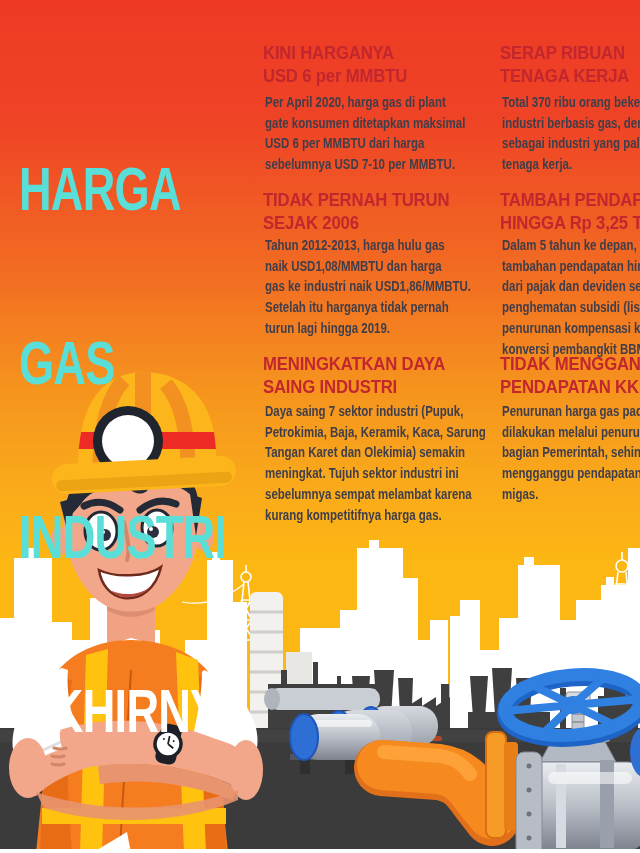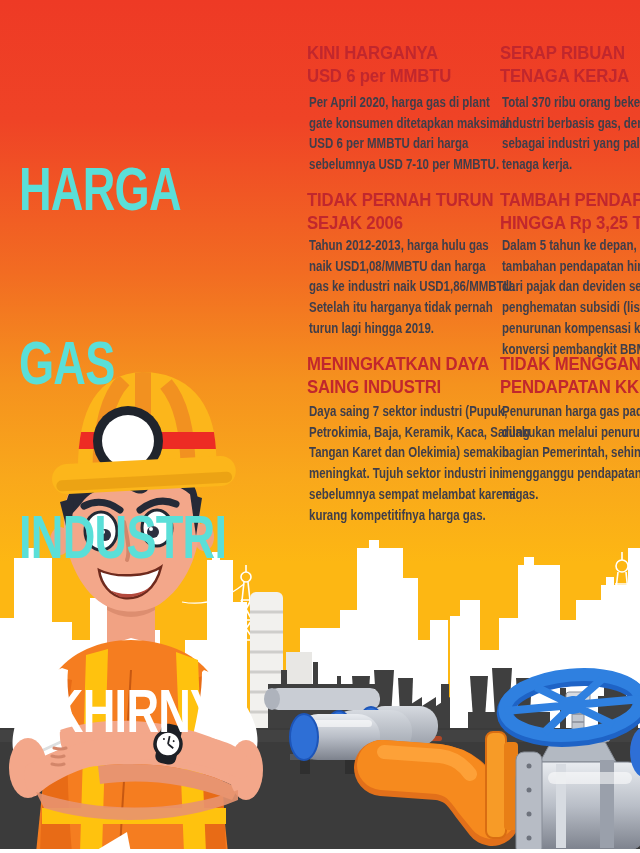--- a/index.html
+++ b/index.html
@@ -22,21 +22,21 @@
   .sec{position:absolute;}
   .heading{
     color:#c1272d;font-weight:700;font-size:19px;line-height:22.5px;
     white-space:pre;transform:scaleX(0.88);transform-origin:0 0;letter-spacing:-0.2px;
   }
   .body-txt{
     color:#3f3e4a;font-weight:700;font-size:14px;line-height:20.7px;
     white-space:pre;transform:scaleX(0.82);transform-origin:0 0;letter-spacing:0;
   }
   
-  .c1{left:263px;top:0;width:240px;height:853px;margin-left:44px;}
+  .c1{left:263px;top:0;width:240px;height:853px;}
   .c2{left:500px;top:0;width:200px;height:853px;}
   .r1h{top:42px;left:0;} .r1b{top:92px;left:2px;}
   .r2h{top:189px;left:0;} .r2b{top:235px;left:2px;}
   .r3h{top:353px;left:0;} .r3b{top:401px;left:2px;}
 </style>
 </head>
 <body>
 
 <div class="poster">
 

